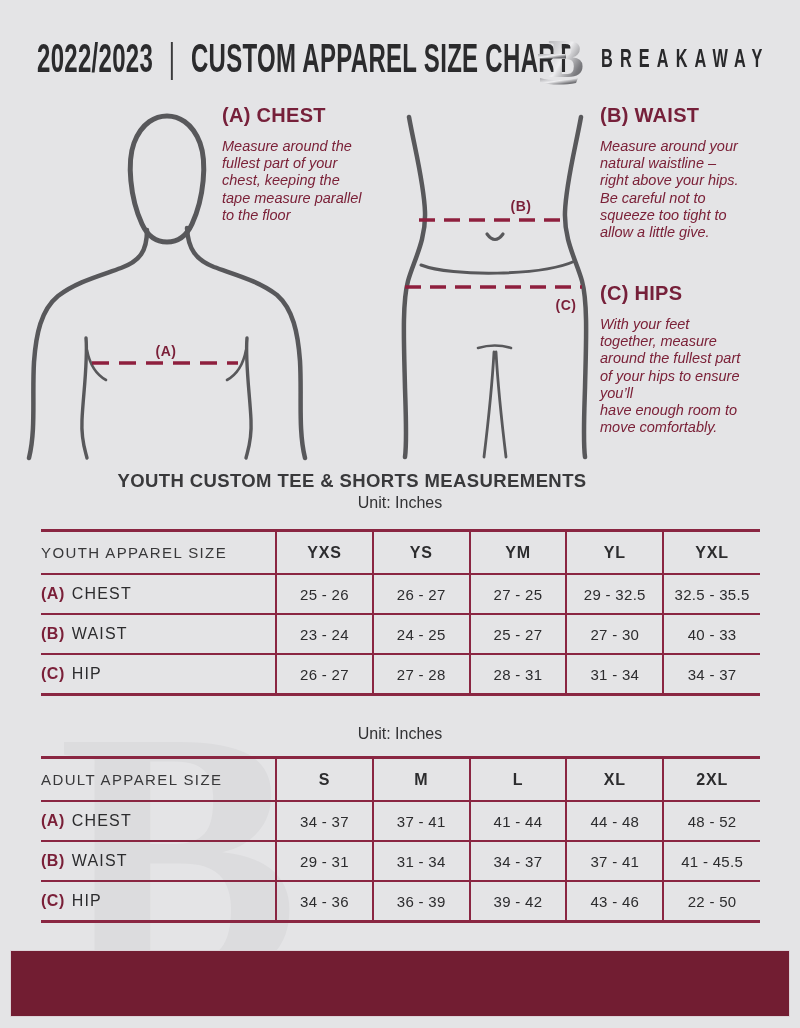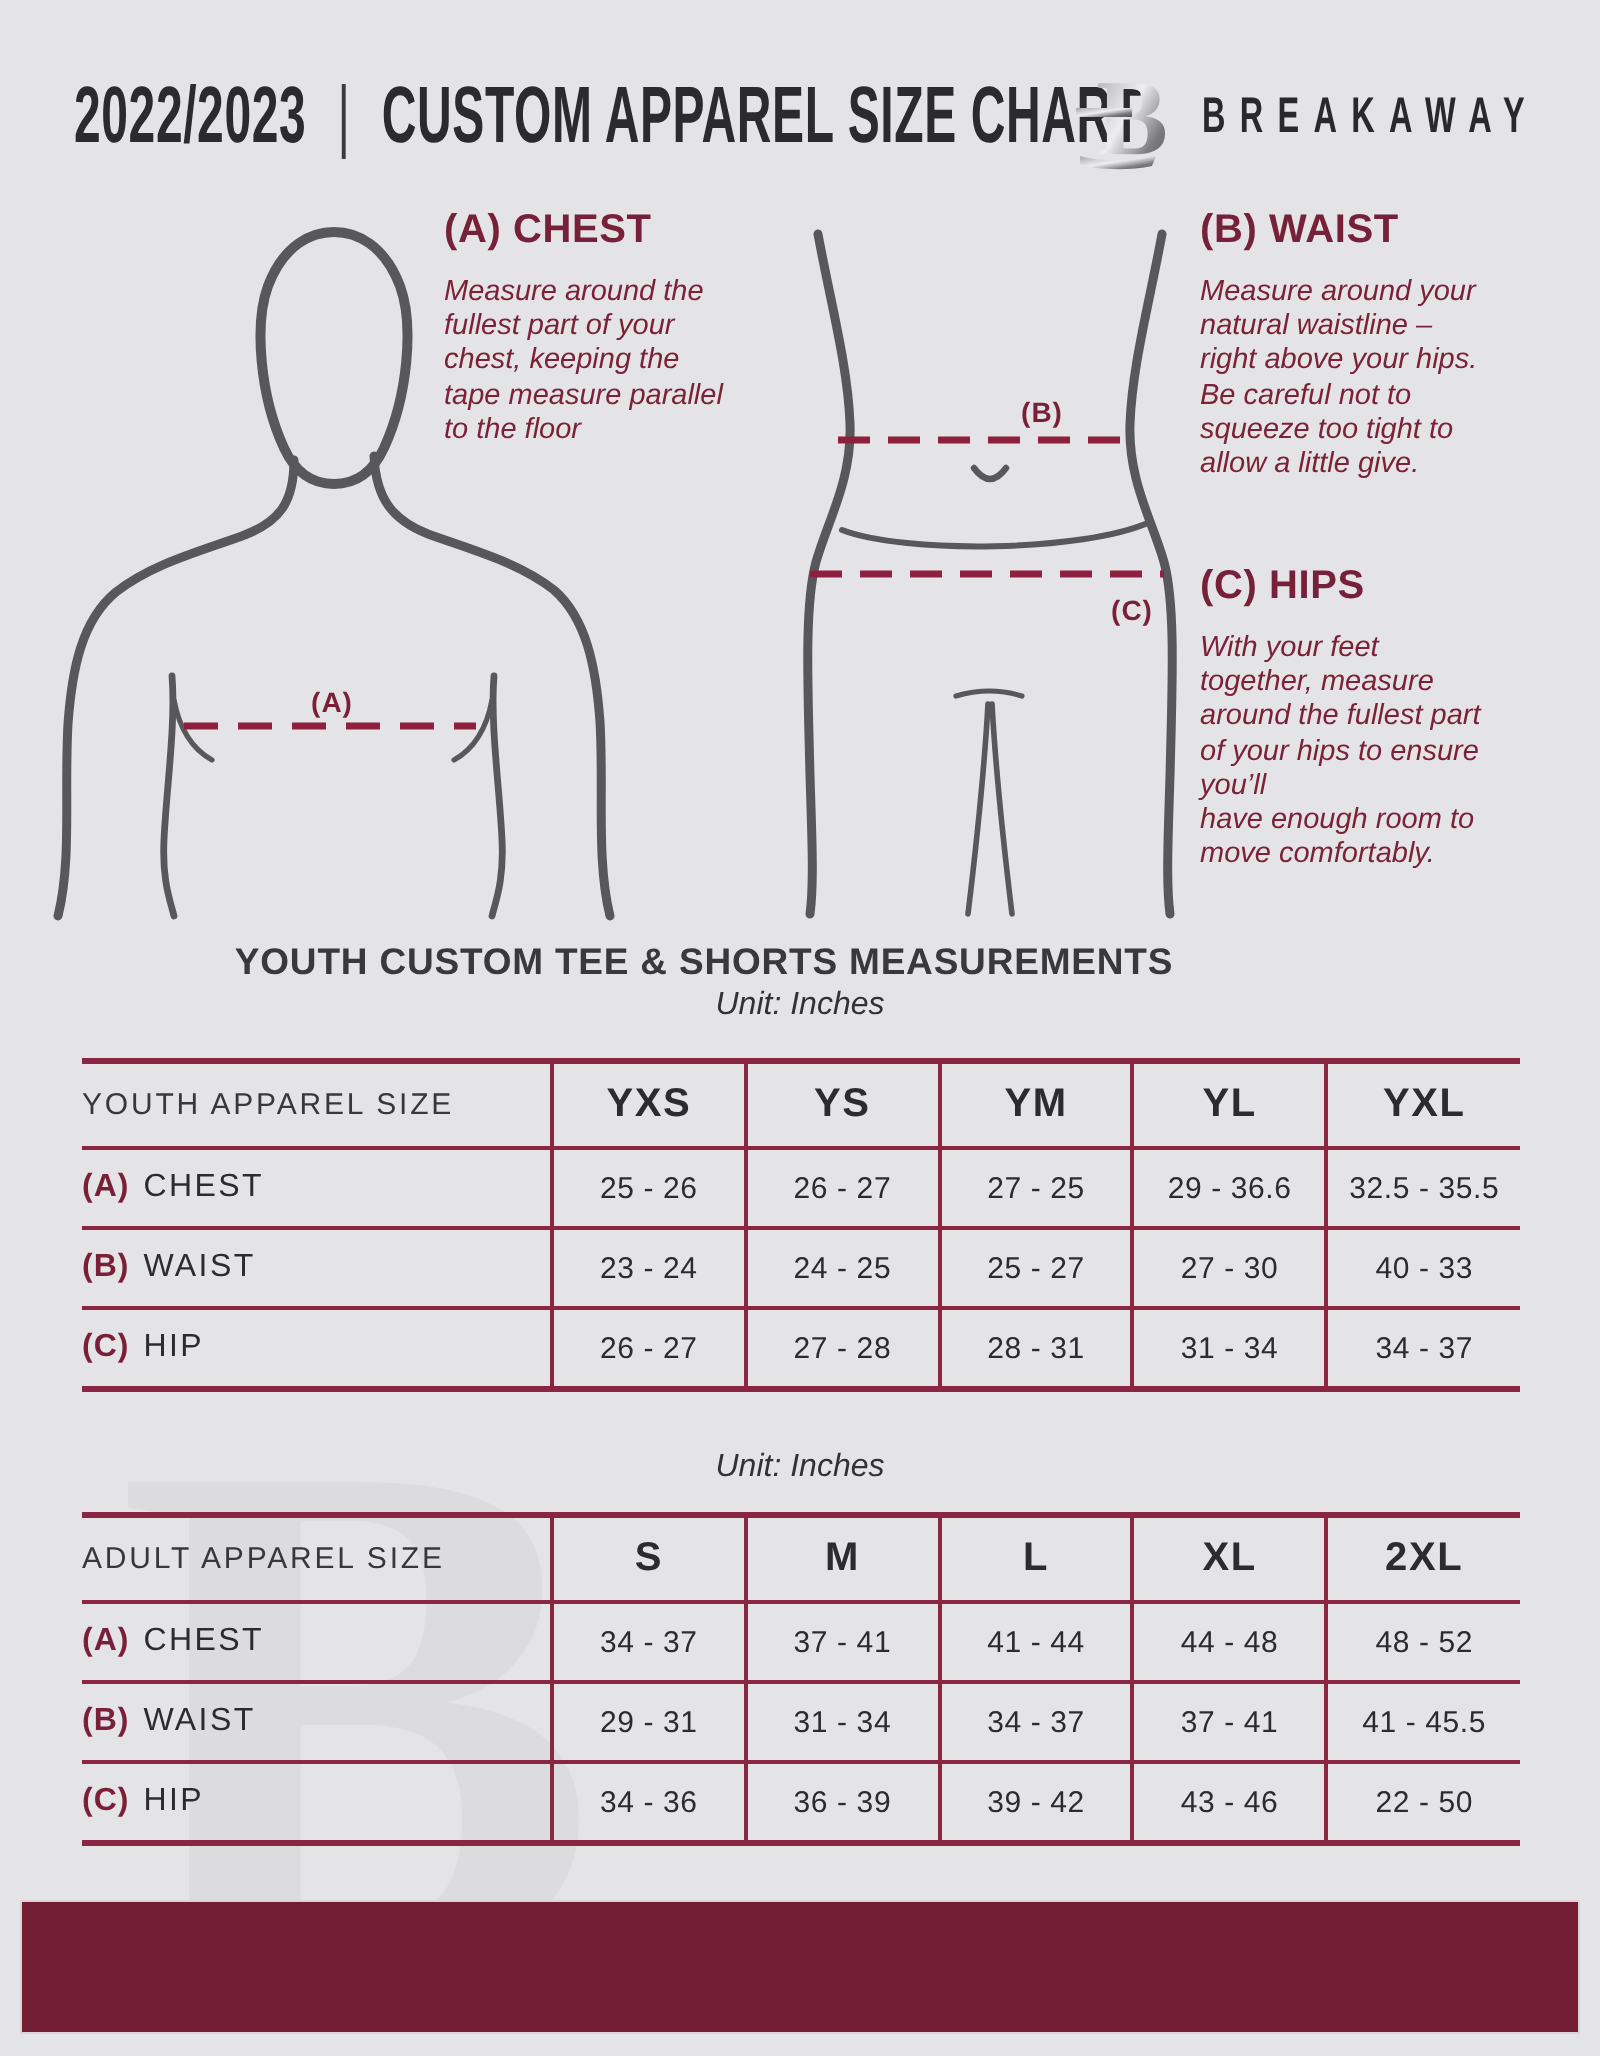--- a/index.html
+++ b/index.html
@@ -50,41 +50,41 @@
   .mb-chest { left:222px; top:104px; width:200px; }
   .mb-waist { left:600px; top:104px; width:200px; }
   .mb-hips  { left:600px; top:282px; width:200px; }
   
   .section-title {
     position:absolute; left:0; width:704px; text-align:center; z-index:3;
     font-size:18.5px; font-weight:bold; letter-spacing:.4px; color:#39393b;
   }
   .section-unit {
     position:absolute; left:0; width:800px; text-align:center; z-index:3;
-    font-size:16px; font-style:italic; color:#323234;
+    font-size:16px; color:#323234;
   }
   .youth-title { top:470px; }  .youth-unit { top:494px; }
   .adult-title { top:701px; }  .adult-unit { top:725px; }
   
   .size-table {
     position:absolute; left:41px; width:719px; z-index:3;
     border-collapse:collapse; table-layout:fixed;
     border-top:3px solid #8a2642; border-bottom:3px solid #8a2642;
   }
   .youth-table { top:529px; }
   .adult-table { top:756px; }
   .size-table th, .size-table td { padding:0; vertical-align:middle; }
   .size-table thead th { height:41px; }
   .size-table tbody td { height:38px; border-top:2px solid #8a2642; }
   .col-sep { border-left:2px solid #8a2642; }
   .apparel-size-head {
     text-align:left; padding-left:14px; font-weight:normal;
     font-size:15px; letter-spacing:1.4px; color:#38383a;
   }
-  .size-head { font-size:20px; font-weight:bold; letter-spacing:.8px; color:#2c2c2e; text-align:center; }
+  .size-head { font-size:16px; font-weight:bold; letter-spacing:.8px; color:#2c2c2e; text-align:center; }
   .row-label-cell { text-align:left; padding-left:14px; font-size:16px; white-space:nowrap; }
   .row-prefix { color:#7a1f38; font-weight:bold; letter-spacing:.5px; }
   .row-name { color:#2c2c2e; margin-left:7px; letter-spacing:1.2px; }
   .value-cell { text-align:center; font-size:15px; color:#2c2c2e; letter-spacing:.3px; }
   
   .footer-bar {
     position:absolute; left:10px; top:950px; width:778px; height:65px;
     background:#721d32; border:1px solid #ddd3d7; z-index:4;
   }
 </style>
@@ -195,21 +195,21 @@
       </tr>
     </thead>
     <tbody>
       <tr>
         <td class="row-label-cell">
           <span class="row-prefix">(A)</span><span class="row-name">CHEST</span>
         </td>
         <td class="value-cell col-sep">25 - 26</td>
         <td class="value-cell col-sep">26 - 27</td>
         <td class="value-cell col-sep">27 - 25</td>
-        <td class="value-cell col-sep">29 - 36.6</td>
+        <td class="value-cell col-sep">29 - 32.5</td>
         <td class="value-cell col-sep">32.5 - 35.5</td>
       </tr>
       <tr>
         <td class="row-label-cell">
           <span class="row-prefix">(B)</span><span class="row-name">WAIST</span>
         </td>
         <td class="value-cell col-sep">23 - 24</td>
         <td class="value-cell col-sep">24 - 25</td>
         <td class="value-cell col-sep">25 - 27</td>
         <td class="value-cell col-sep">27 - 30</td>

